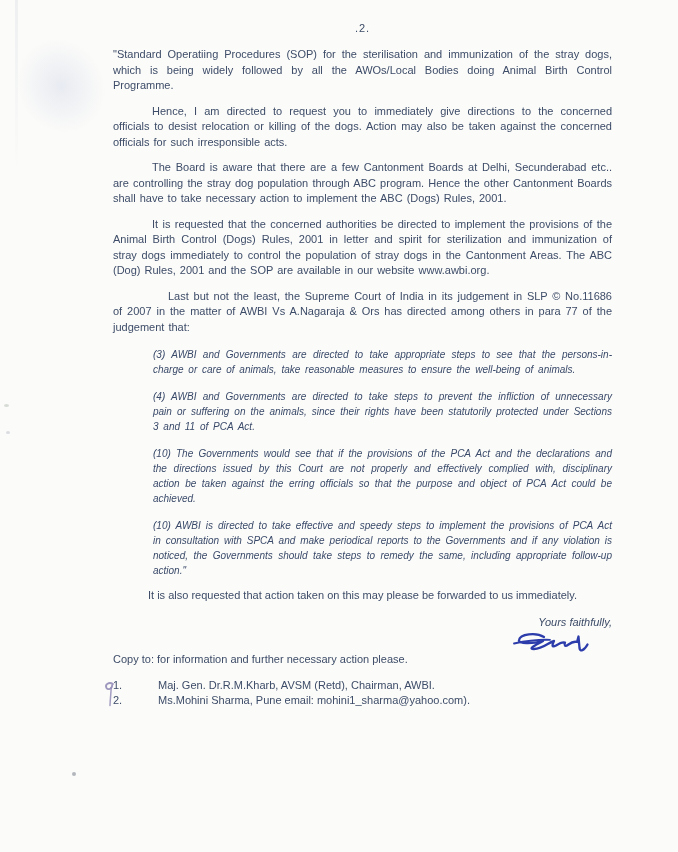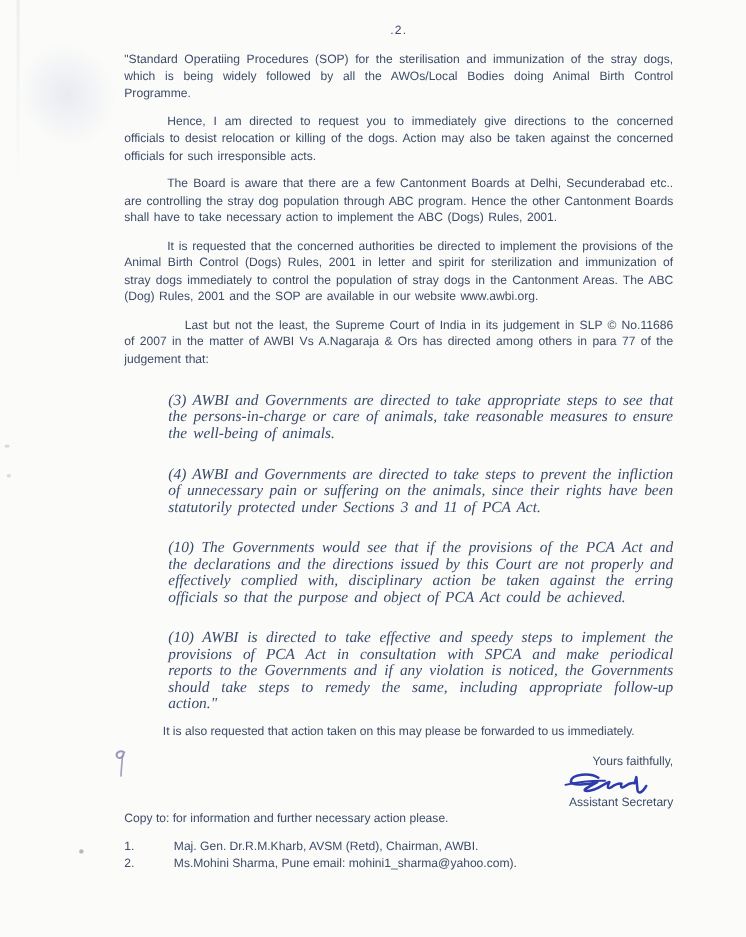--- a/index.html
+++ b/index.html
@@ -32,40 +32,41 @@
     line-height:15.5px;
     text-align:justify;
     margin:10px 0 0 0;
     word-spacing:1px;
   }
   p.body.first{margin-top:13px;}
   .indent{text-indent:39px;}
   .indent-lg{text-indent:55px;}
   .weblink{}
   p.quote{
-    font-family:Liberation Serif, serif;
+    font-family:Liberation Sans, sans-serif;
     font-style:italic;
-    font-size:14px;
+    font-size:10px;
     line-height:15px;
     text-align:justify;
-    margin:22px 0 0 40px;
+    margin:12px 0 0 40px;
     word-spacing:2px;
     color:#3a4a6a;
   }
   .closing{
     margin-top:10px;
     font-size:11px;
     line-height:15.5px;
     text-align:center;
   }
   .signoff{
     margin-top:7px;
     text-align:right;
     font-size:11px;
     line-height:15px;
+    font-style:italic;
   }
   .signoff .sig-svg{
     display:block;
     margin:1px 10px -2px auto;
   }
   .copy-head{
     font-size:11px;
   }
   .copy-list{
     margin-top:13px;
@@ -153,21 +154,20 @@
   </p>
 
   <p class="closing">It is also requested that action taken on this may please be forwarded to us immediately.</p>
 
   <div class="signoff">
     <div>Yours faithfully,</div>
     <svg class="sig-svg" width="92" height="24" viewBox="0 0 92 24" fill="none">
       <path d="M34 6 C 26 1, 10 3, 9 9 C 8 13, 22 13, 33 10 C 26 14, 17 18, 24 18 C 33 18, 39 11, 44 10 C 42 14, 41.5 17, 46 14.5 C 49 12.5, 52 10.5, 55 11.5 C 54 14, 54.5 16.5, 58.5 13.5 C 61.5 11.2, 64 10.2, 67 11 L 68.5 5.5 L 69.5 17 C 70 21, 74 20, 77.5 13.5" stroke="var(--sig)" stroke-width="2.3" stroke-linecap="round" stroke-linejoin="round" fill="none"></path>
       <path d="M4 12.5 C 18 9.5, 30 8.5, 40 8.8" stroke="var(--sig)" stroke-width="1.8" stroke-linecap="round" fill="none"></path>
     </svg>
-    <div>Assistant Secretary</div>
   </div>
 
   <div class="copy-head">Copy to: for information and further necessary action please.</div>
 
   <div class="copy-list">
     <div class="copy-row">
       <span class="copy-num">1.</span>
       <span class="copy-txt">Maj. Gen. Dr.R.M.Kharb, AVSM (Retd), Chairman, AWBI.</span>
     </div>
     <div class="copy-row">

